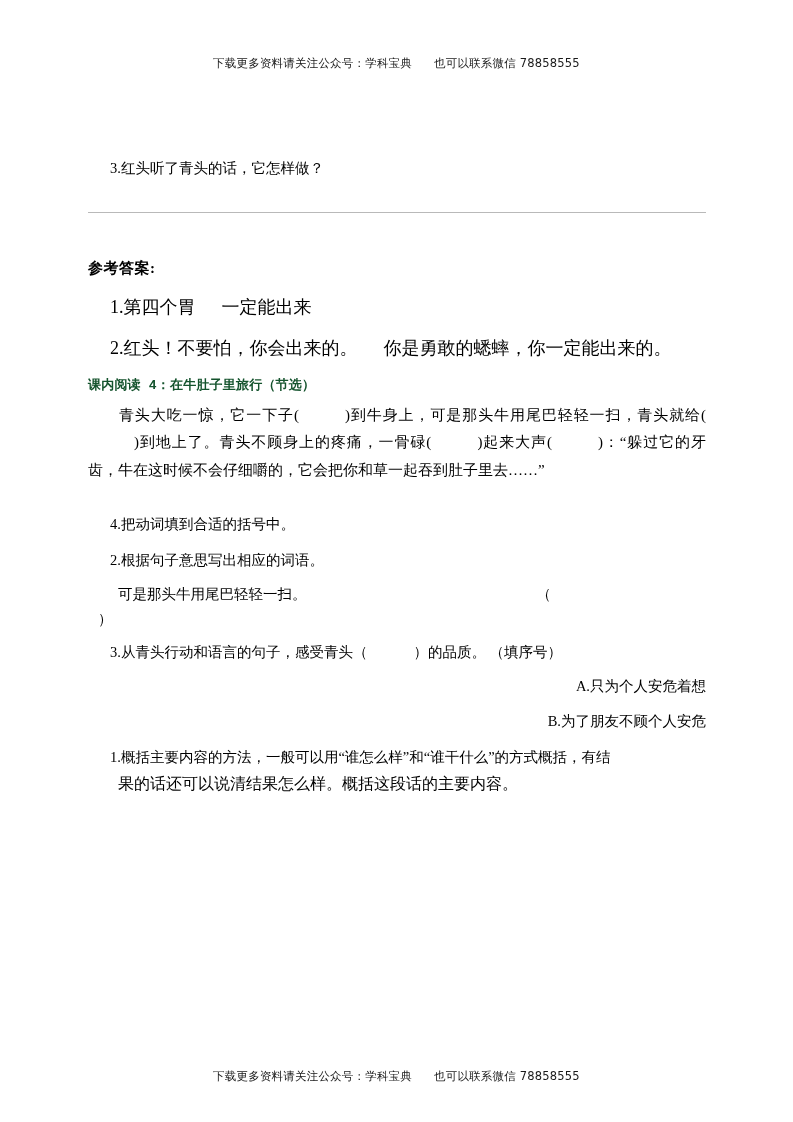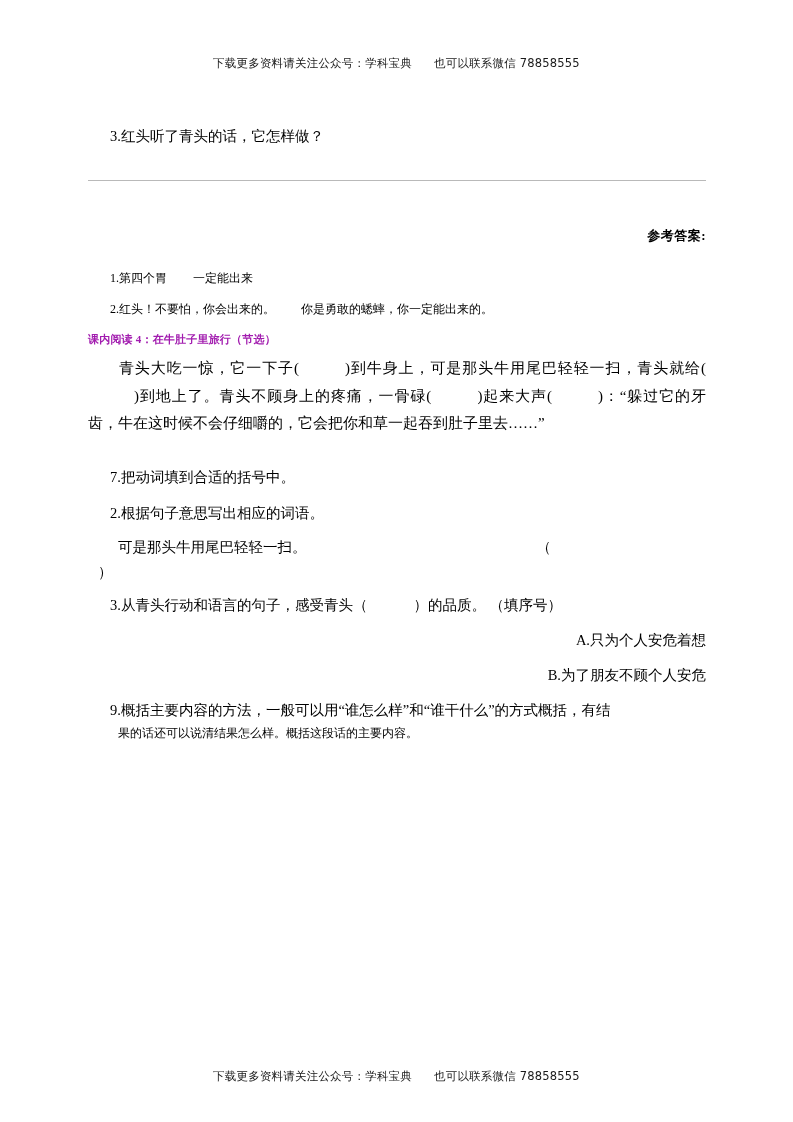--- a/index.html
+++ b/index.html
@@ -40,56 +40,56 @@
     top: 1069px;
     left: 0;
     right: 0;
   }
   .note-gap {
     display: inline-block;
     width: 22px;
   }
   .content {
     position: absolute;
-    top: 126px;
+    top: 158px;
     left: 88px;
     width: 618px;
   }
   .q-line {
     font-size: 14.5px;
     line-height: 1.5;
     margin: 0 0 4px 0;
     text-indent: 22px;
   }
   .answer-rule {
     margin: 32px 0 0 0;
     height: 1px;
     background: #b9b9b9;
     width: 100%;
   }
   .section-title {
+    font-size: 15px;
+    font-weight: bold;
+    margin: 46px 0 16px 0;
+    letter-spacing: 0.5px;
+  }
+  .ans-line {
+    font-size: 18px;
+    line-height: 1.55;
+    margin: 6px 0 13px 0;
+    text-indent: 22px;
+  }
+  .sp-md { display: inline-block; width: 26px; }
+  .lesson-title {
     font-size: 13px;
     font-weight: bold;
-    margin: 46px 0 24px 0;
-    letter-spacing: 0.5px;
-    text-align: right;
-  }
-  .ans-line {
-    font-size: 12px;
-    line-height: 1.55;
-    margin: 6px 0 13px 0;
-    text-indent: 22px;
-  }
-  .sp-md { display: inline-block; width: 26px; }
-  .lesson-title {
-    font-size: 11px;
-    font-weight: bold;
-    color: #a21caf;
+    color: #14532d;
     margin: 10px 0 8px 0;
     letter-spacing: 0.2px;
+    font-family: Liberation Mono, monospace;
   }
   .passage {
     font-size: 15px;
     line-height: 1.85;
     text-align: justify;
     margin: 0 0 6px 0;
   }
   .passage .first {
     display: inline-block;
     width: 30px;
@@ -134,21 +134,21 @@
     text-align: right;
   }
   .exq4 {
     font-size: 14.5px;
     line-height: 1.8;
     margin: 0;
     text-indent: 22px;
     text-align: justify;
   }
   .exq4-2 {
-    font-size: 12px;
+    font-size: 16px;
     line-height: 1.8;
     margin: 0;
     text-indent: 30px;
   }
   .gap-lg { height: 22px; }
 </style>
 </head>
 <body>
 
 <div class="page">
@@ -169,35 +169,35 @@
 
     <p class="ans-line"><span>2.</span><span>红头！不要怕，你会出来的。</span><span class="sp-md"></span><span>你是勇敢的蟋蟀，你一定能出来的。</span></p>
 
 
     <div class="lesson-title">课内阅读 4：在牛肚子里旅行（节选）</div>
 
     <p class="passage"><span class="first"></span><span>青头大吃一惊，它一下子(</span><span class="blank"></span><span>)到牛身上，可是那头牛用尾巴轻轻一扫，青头就</span><span>给(</span><span class="blank"></span><span>)到地上了。青头不顾身上的疼痛，一骨碌(</span><span class="blank"></span><span>)起来大声(</span><span class="blank"></span><span>)：“躲过</span><span>它的牙齿，牛在这时候不会仔细嚼的，它会把你和草一起吞到肚子里去……”</span></p>
 
     <div class="gap-lg"></div>
 
-    <p class="exq">7.把动词填到合适的括号中。</p>
+    <p class="exq">4.把动词填到合适的括号中。</p>
 
 
     <p class="exq tight">2.根据句子意思写出相应的词语。</p>
 
     <p class="sub"><span>可是那头牛用尾巴轻轻一扫。</span><span class="rpad"></span><span>（</span></p>
 
     <p class="closing-paren">）</p>
 
     <p class="exq tight"><span>3.从青头行动和语言的句子，感受青头（</span><span class="blank"></span><span>）的品质。 （填序号）</span></p>
 
     <p class="opt">A.只为个人安危着想</p>
     <p class="opt">B.为了朋友不顾个人安危</p>
 
-    <p class="exq4">9.概括主要内容的方法，一般可以用“谁怎么样”和“谁干什么”的方式概括，有结</p>
+    <p class="exq4">1.概括主要内容的方法，一般可以用“谁怎么样”和“谁干什么”的方式概括，有结</p>
     <p class="exq4-2">果的话还可以说清结果怎么样。概括这段话的主要内容。</p>
 
   </div>
 
   <div class="footer-note">
     <span>下载更多资料请关注公众号：学科宝典</span><span class="note-gap"></span><span>也可以联系微信 78858555</span>
   </div>
 
 </div>
 

